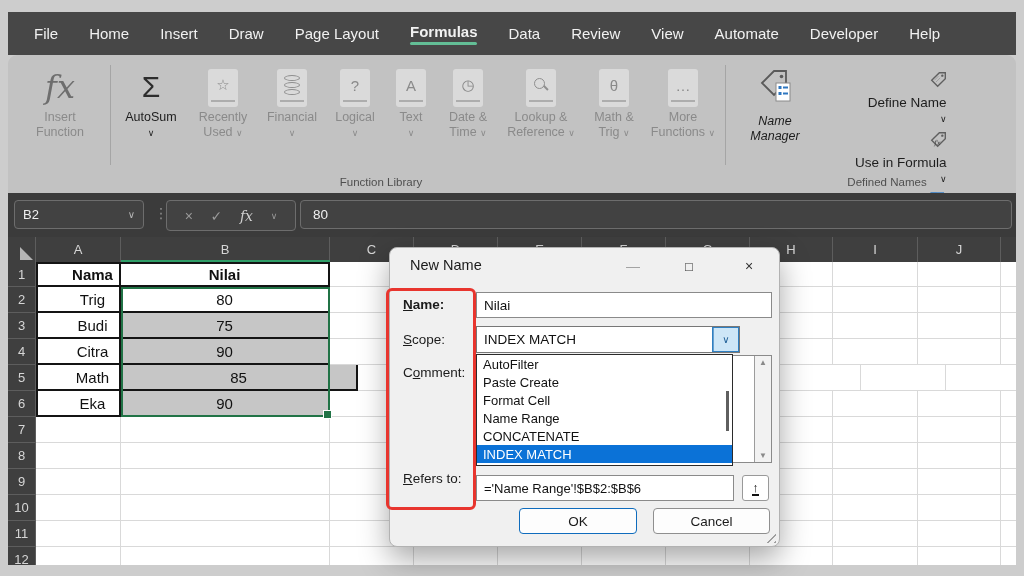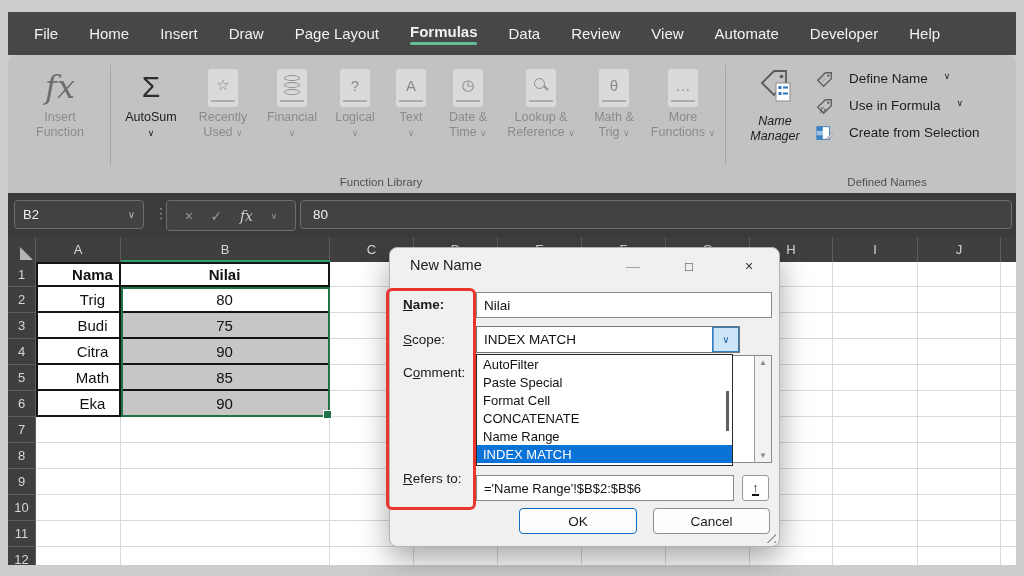--- a/index.html
+++ b/index.html
@@ -32,21 +32,21 @@
   .mag .stick{position:absolute;left:10px;top:10px;width:6px;height:1.5px;background:#8f8f8f;transform:rotate(45deg);}
   .rib-label{font-size:12.5px;line-height:15px;text-align:center;margin-top:3px;}
   .dis .rib-label, .dis .bglyph{color:#8a8a8a;}
   .en .rib-label{color:#1d1d1d;}
   .chev2{font-size:9px;}
   .vsep{width:1px;background:#a5a5a5;height:100px;margin:2px 4px 0 4px;}
   #library-buttons{display:flex;}
   .nm-group{display:flex;margin-left:6px;}
   #name-manager{width:78px;font-style:italic;}
   #defined-items{display:flex;flex-direction:column;justify-content:flex-start;gap:7px;padding-top:8px;margin-left:2px;}
-  .def-row{display:flex;align-items:flex-start;gap:16px;font-size:13.5px;color:#1d1d1d;white-space:nowrap;}
+  .def-row{display:flex;align-items:flex-end;gap:4px;font-size:13.5px;color:#1d1d1d;white-space:nowrap;flex-direction:column;}
   .grp-label{position:absolute;bottom:5px;font-size:11.5px;color:#4f4f4f;transform:translateX(-50%);}
 
   
   #formula-bar{position:absolute;left:0;top:181px;width:1008px;height:44px;background:#3b3b3b;}
   .name-box{position:absolute;left:6px;top:7px;width:130px;height:29px;background:#424242;border:1px solid #6d6d6d;
             border-radius:4px;color:#efefef;font-size:13px;display:flex;align-items:center;padding:0 8px;box-sizing:border-box;}
   .name-box .chev{margin-left:auto;color:#b5b5b5;font-size:10px;}
   .dots{position:absolute;left:146px;top:12px;color:#8f8f8f;font-size:14px;}
   .fx-buttons{position:absolute;left:158px;top:7px;width:128px;height:29px;background:#424242;border:1px solid #6d6d6d;
               border-radius:4px;display:flex;align-items:center;justify-content:space-evenly;color:#9a9a9a;}
@@ -349,21 +349,21 @@
           <div class="cell" style="width: 84px; height: 26px;"></div>
           <div class="cell" style="width: 84px; height: 26px;"></div>
           <div class="cell" style="width: 83px; height: 26px;"></div>
           <div class="cell" style="width: 85px; height: 26px;"></div>
           <div class="cell" style="width: 83px; height: 26px;"></div>
           <div class="cell" style="width: 82px; height: 26px;"></div>
         </div>
         <div class="srow">
           <div class="hcell" style="width: 28px; height: 26px; border-bottom: 1px solid rgb(93, 93, 93);">5</div>
           <div class="cell tbl left-edge" style="width: 85px; height: 26px;">Math</div>
-          <div class="cell tbl shaded" style="width: 209px; height: 26px;">85</div>
+          <div class="cell tbl shaded" style="width: 237px; height: 26px;">85</div>
           <div class="cell" style="width: 84px; height: 26px;"></div>
           <div class="cell" style="width: 84px; height: 26px;"></div>
           <div class="cell" style="width: 84px; height: 26px;"></div>
           <div class="cell" style="width: 84px; height: 26px;"></div>
           <div class="cell" style="width: 84px; height: 26px;"></div>
           <div class="cell" style="width: 83px; height: 26px;"></div>
           <div class="cell" style="width: 85px; height: 26px;"></div>
           <div class="cell" style="width: 83px; height: 26px;"></div>
           <div class="cell" style="width: 82px; height: 26px;"></div>
         </div>
@@ -493,24 +493,24 @@
     <div class="dlg-input" id="comment-box">
       <div class="cmt-scroll">
         <span>▲</span>
         <span>▼</span>
       </div>
     </div>
 
     <div id="dropdown">
       <div id="dd-items">
           <div class="dd-item">AutoFilter</div>
-          <div class="dd-item">Paste Special</div>
+          <div class="dd-item">Paste Create</div>
           <div class="dd-item">Format Cell</div>
+          <div class="dd-item">Name Range</div>
           <div class="dd-item">CONCATENATE</div>
-          <div class="dd-item">Name Range</div>
           <div class="dd-item sel">INDEX MATCH</div>
         </div>
       <div id="dd-thumb"></div>
     </div>
 
     <div class="dlg-label" style="top:223px;"><u>R</u>efers to:</div>
     <div class="dlg-input" id="refers-input">
       <span>='Name Range'!$B$2:$B$6</span>
     </div>
     <div id="refers-btn">

